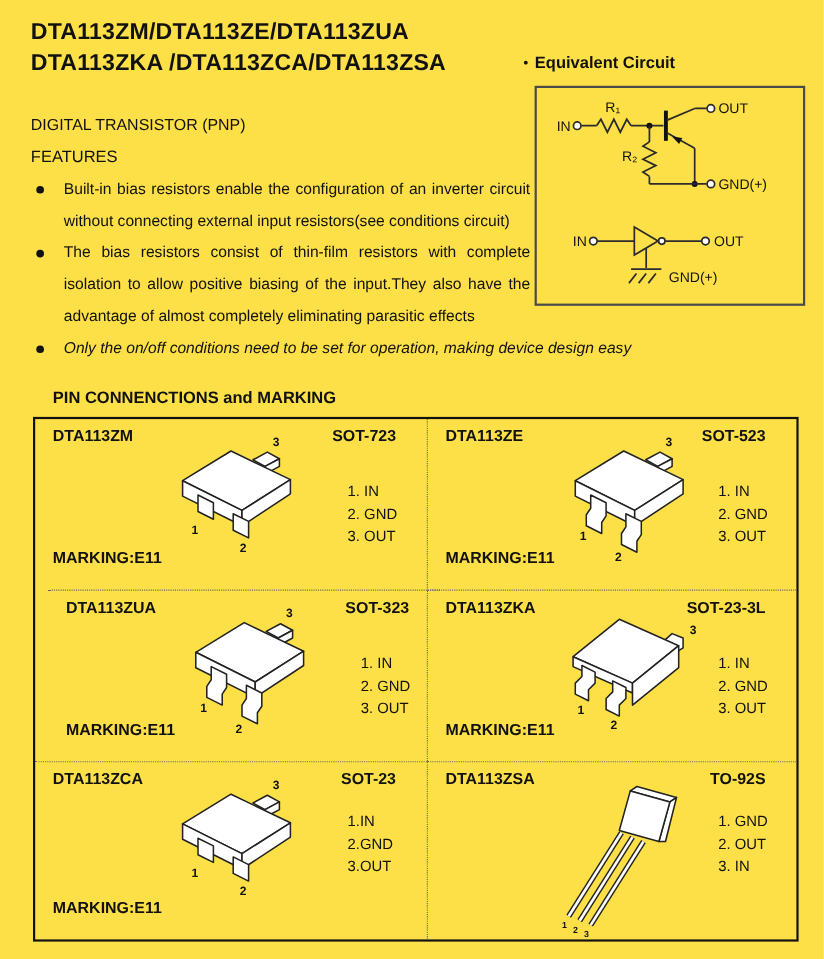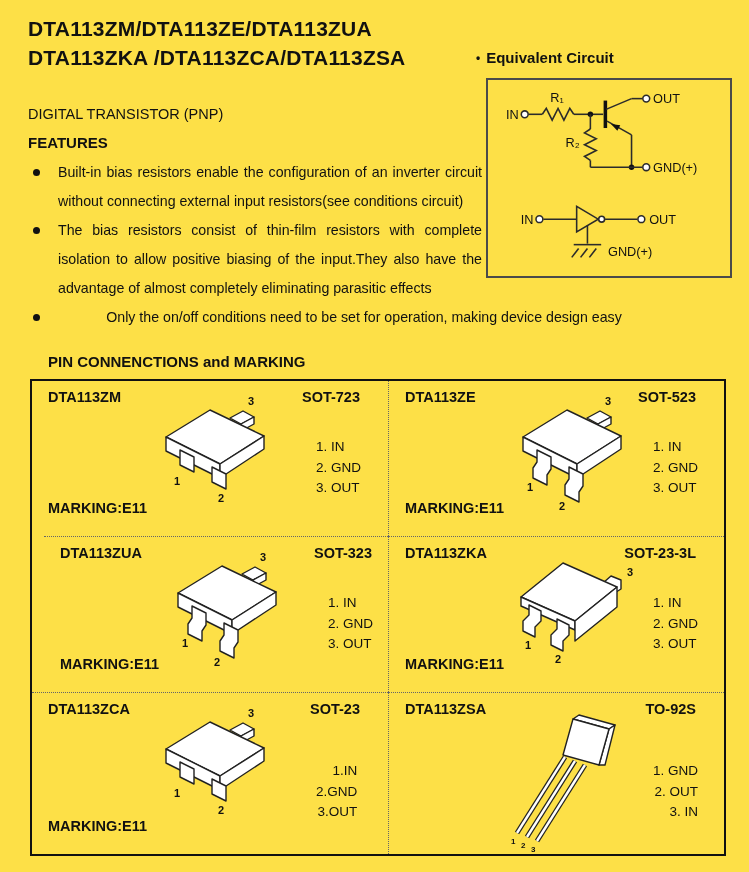--- a/index.html
+++ b/index.html
@@ -5,46 +5,46 @@
   html,body{margin:0;padding:0;background:#ffffff;}
   .page{
     position:relative;width:749px;height:872px;background:#fde047;overflow:hidden;
     font-family:"Liberation Sans",sans-serif;color:#111;
   }
   .abs{position:absolute;}
   
   .title{left:28px;top:14px;font-size:21px;font-weight:bold;line-height:29px;letter-spacing:.2px;}
   .subtitle{left:28px;top:72px;font-size:14.5px;margin-top:34px;}
   
-  .features-heading{left:28px;top:134px;font-size:15px;font-weight:bold;}
+  .features-heading{left:28px;top:134px;font-size:15px;font-weight:normal;}
   .features{left:28px;top:158px;width:650px;}
   .feat{display:flex;align-items:flex-start;}
   .feat .bullet{flex:0 0 auto;width:7px;height:7px;border-radius:50%;background:#111;margin:11px 18px 0 5px;}
   .feat p{margin:0;font-size:14.2px;line-height:29px;width:424px;text-align:justify;}
-  .feat.wide p{width:612px;text-align:center;}
+  .feat.wide p{width:612px;text-align:left;font-style:italic;}
   
   .equiv-heading{left:476px;top:49px;font-size:15px;font-weight:bold;}
   .equiv-heading .dot{font-size:12px;margin-right:6px;vertical-align:1px;}
   .circuit-box{left:486px;top:78px;width:246px;height:200px;border:2px solid #4a4a4a;box-sizing:border-box;}
   .circuit-box svg{display:block;width:100%;height:100%;}
   
   .pin-heading{left:48px;top:353px;font-size:15px;font-weight:bold;}
   .pin-table{left:30px;top:379px;width:696px;height:477px;border:2px solid #111;box-sizing:border-box;}
   .cell{position:absolute;box-sizing:border-box;}
   .c0{left:0;top:0;width:356px;height:155px;padding-left:20px;}
   .c1{left:356px;top:0;width:336px;height:155px;border-left:1px dotted #666;}
   .c2{left:12px;top:155px;width:356px;height:156px;border-top:1px dotted #666;padding-left:21px;}
   .c3{left:356px;top:155px;width:336px;height:156px;border-left:1px dotted #666;border-top:1px dotted #666;}
   .c4{left:0;top:311px;width:356px;height:162px;border-top:1px dotted #666;}
   .c5{left:356px;top:311px;width:336px;height:162px;border-left:1px dotted #666;border-top:1px dotted #666;}
   .part{position:absolute;left:16px;top:8px;font-size:14.5px;font-weight:bold;}
   .pkg{position:absolute;right:28px;top:8px;font-size:14.5px;font-weight:bold;}
   .pins{position:absolute;left:284px;top:56px;font-size:13.5px;line-height:20.5px;}
   .cell.right .pins{left:264px;}
-  .row3 .pins{top:68px;text-align:right;}
+  .row3 .pins{top:44px;}
   .marking{position:absolute;left:16px;bottom:20px;font-size:14.5px;font-weight:bold;}
   .drawing{position:absolute;left:112px;top:12px;}
   .c5 .drawing{left:92px;top:14px;}
   
   .ckt{stroke:#2b2b2b;stroke-width:1.6;fill:none;}
   .ckt-fill{fill:#111;stroke:none;}
   .term{fill:#fff;stroke:#2b2b2b;stroke-width:1.6;}
   .lbl{font-family:"Liberation Sans",sans-serif;font-size:13px;fill:#111;}
   .pkg-body{fill:#fff;stroke:#222;stroke-width:1.4;stroke-linejoin:round;}
   .pin-num{font-family:"Liberation Sans",sans-serif;font-size:11px;font-weight:bold;fill:#111;}

